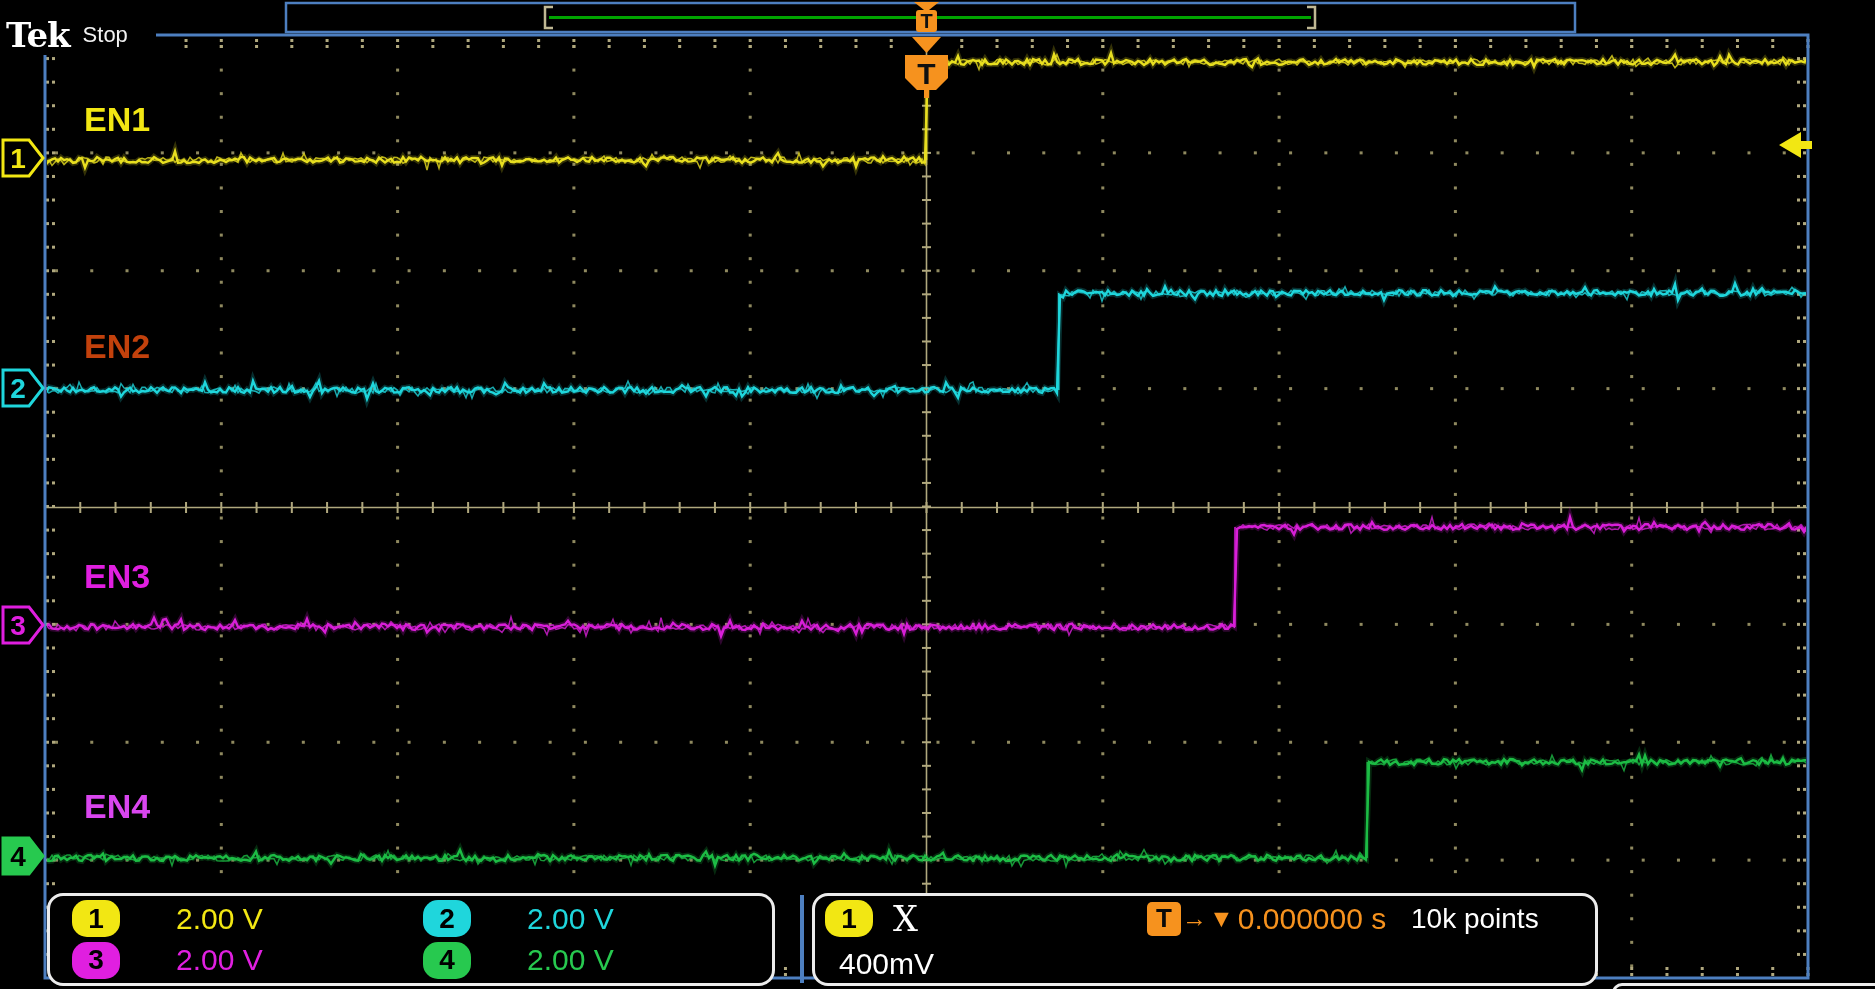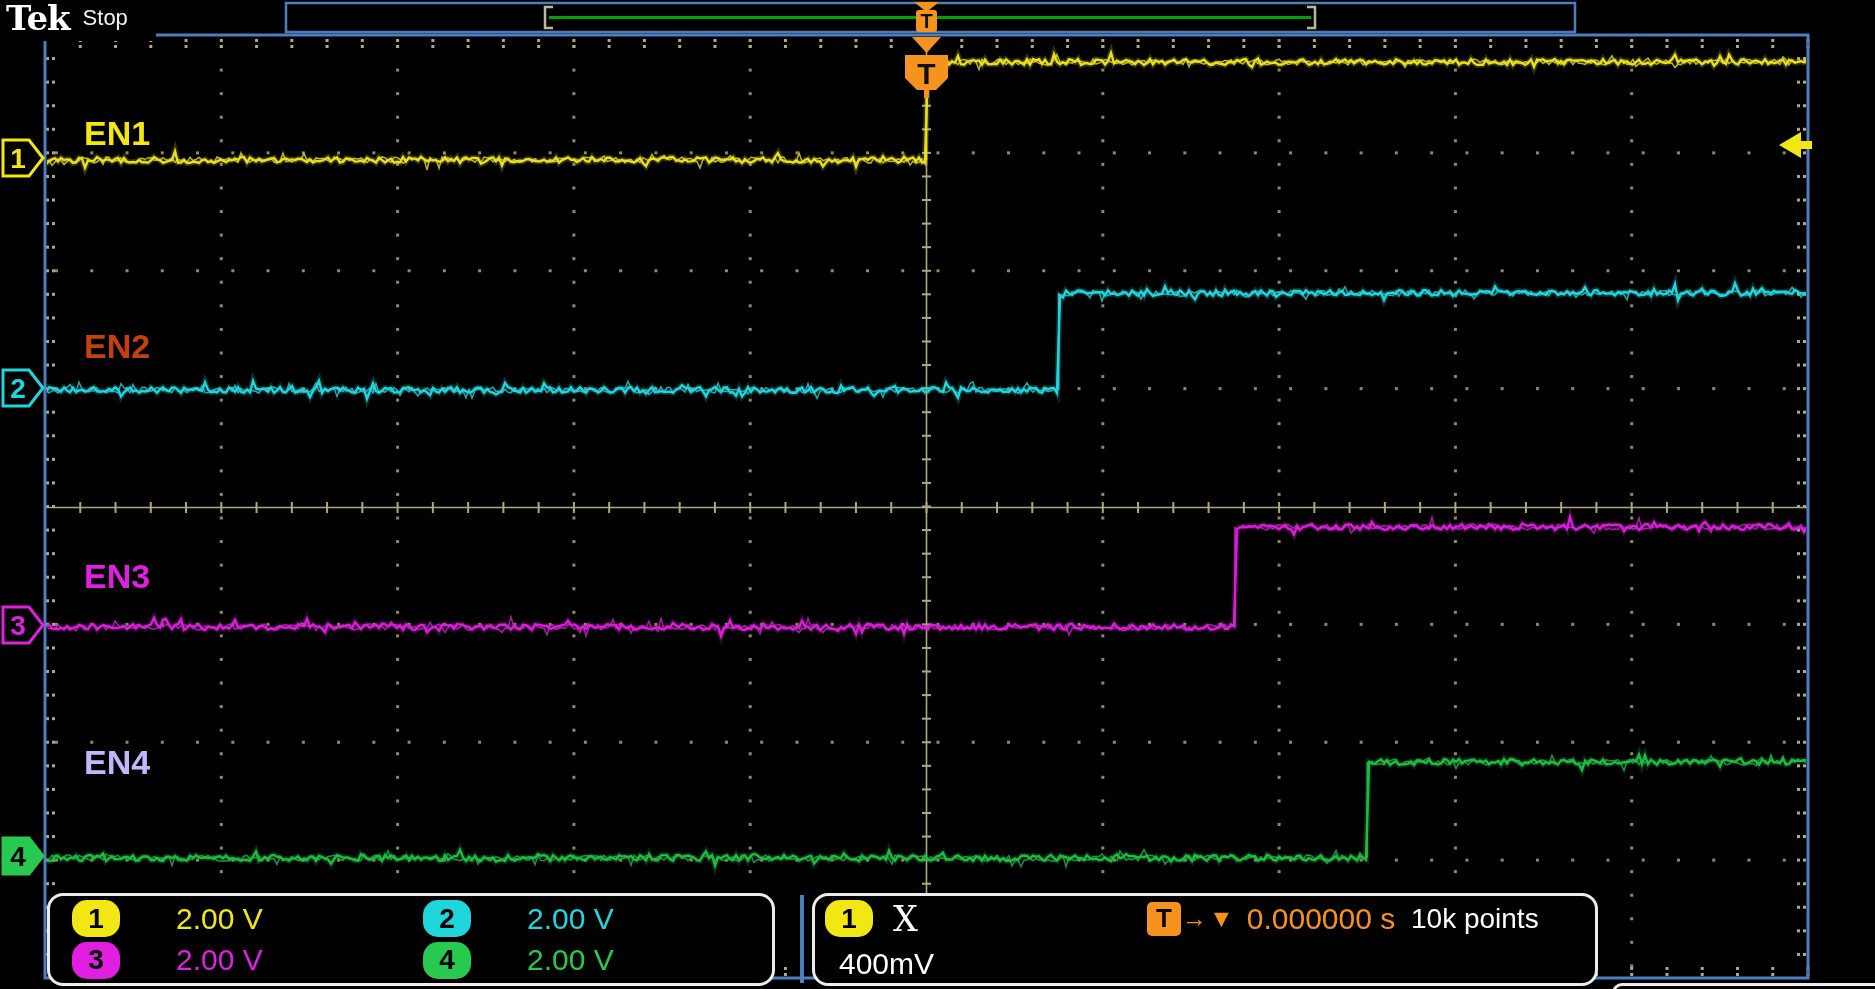--- a/index.html
+++ b/index.html
@@ -2,21 +2,21 @@
 <html><head>
 <meta charset="utf-8">
 <style>
   html,body{margin:0;padding:0;background:#000;}
   body{width:1875px;height:989px;overflow:hidden;font-family:"Liberation Sans",sans-serif;}
   .screen{position:relative;width:1875px;height:989px;background:#000;}
   svg{position:absolute;left:0;top:0;}
   svg text{font-family:"Liberation Sans",sans-serif;}
 
   .brand{position:absolute;left:0;top:0;width:150px;height:40px;background:#000;
-         display:flex;align-items:flex-start;padding:1px 0 0 6px;z-index:3;}
+         display:flex;align-items:center;padding:15px 0 0 6px;z-index:3;}
   .brand .tek{font-family:"DejaVu Serif",serif;font-weight:bold;font-size:34px;color:#fff;letter-spacing:-1px;line-height:34px;}
   .brand .status{font-size:22px;color:#f2f2f2;margin-left:13px;line-height:34px;}
 
   .chlabel{position:absolute;left:84px;font-size:34px;font-weight:bold;z-index:2;line-height:34px;}
 
   .readout{position:absolute;background:#000;border:3px solid #ececec;border-radius:16px;
            z-index:4;box-sizing:border-box;}
   #box-vert{left:47px;top:893px;width:728px;height:93px;display:grid;
             grid-template-columns:1fr 1fr;grid-auto-rows:1fr;padding:2px 10px;align-items:center;}
   .vcell{display:flex;align-items:center;padding-left:12px;}
@@ -25,21 +25,21 @@
   .vval{margin-left:56px;font-size:30px;}
 
   #box-horiz{left:812px;top:893px;width:786px;height:93px;display:grid;
              grid-template-columns:322px 264px 1fr;grid-auto-rows:1fr;
              padding:2px 0 2px 10px;align-items:center;}
   .hwhite{font-size:30px;color:#fff;}
   .hcell{display:flex;align-items:center;}
   .ticon{width:34px;height:34px;background:#f6921e;border-radius:5px;color:#0a0a0a;font-weight:bold;
          font-size:26px;display:inline-flex;align-items:center;justify-content:center;}
   .oar{color:#f6921e;font-size:25px;margin:0 1px;}
-  .dtext{color:#f6921e;font-size:30px;margin-left:12px;}
+  .dtext{color:#f6921e;font-size:30px;margin-left:3px;}
   .xsym{font-family:"DejaVu Serif",serif;font-size:35px;color:#fff;margin-left:20px;}
   .lvl{padding-left:14px;margin-top:7px;}
 
   .partial{position:absolute;left:1612px;top:983px;width:263px;height:8px;background:#000;
            border-top:3px solid #ececec;border-left:3px solid #ececec;border-top-left-radius:10px;z-index:5;}
   .sliver{position:absolute;left:800px;top:895px;width:4px;height:88px;background:#4d7fc0;z-index:3;}
 </style>
 </head>
 <body>
 
@@ -1182,24 +1182,24 @@
       <text x="926.5" y="84" text-anchor="middle" font-size="30" font-weight="bold" fill="#111">T</text>
     </g>
   </svg>
 
   <div class="brand">
     <span class="tek">Tek</span>
     <span class="status">Stop</span>
   </div>
 
   <div id="labels">
-      <div class="chlabel" style="top: 116px; color: rgb(242, 231, 19);">EN1</div>
+      <div class="chlabel" style="top: 102px; color: rgb(242, 231, 19);">EN1</div>
       <div class="chlabel" style="top: 329px; color: #c2410c;">EN2</div>
       <div class="chlabel" style="top: 559px; color: rgb(224, 31, 224);">EN3</div>
-      <div class="chlabel" style="top: 745px; color: #c4b5fd;">EN4</div>
+      <div class="chlabel" style="top: 789px; color: #d946ef;">EN4</div>
     </div>
 
   <div class="readout" id="box-vert">
       <div class="vcell">
         <span class="badge" style="background: rgb(242, 231, 19);">1</span>
         <span class="vval" style="color: rgb(242, 231, 19);">2.00 V</span>
       </div>
       <div class="vcell">
         <span class="badge" style="background: rgb(31, 214, 220);">2</span>
         <span class="vval" style="color: rgb(31, 214, 220);">2.00 V</span>

